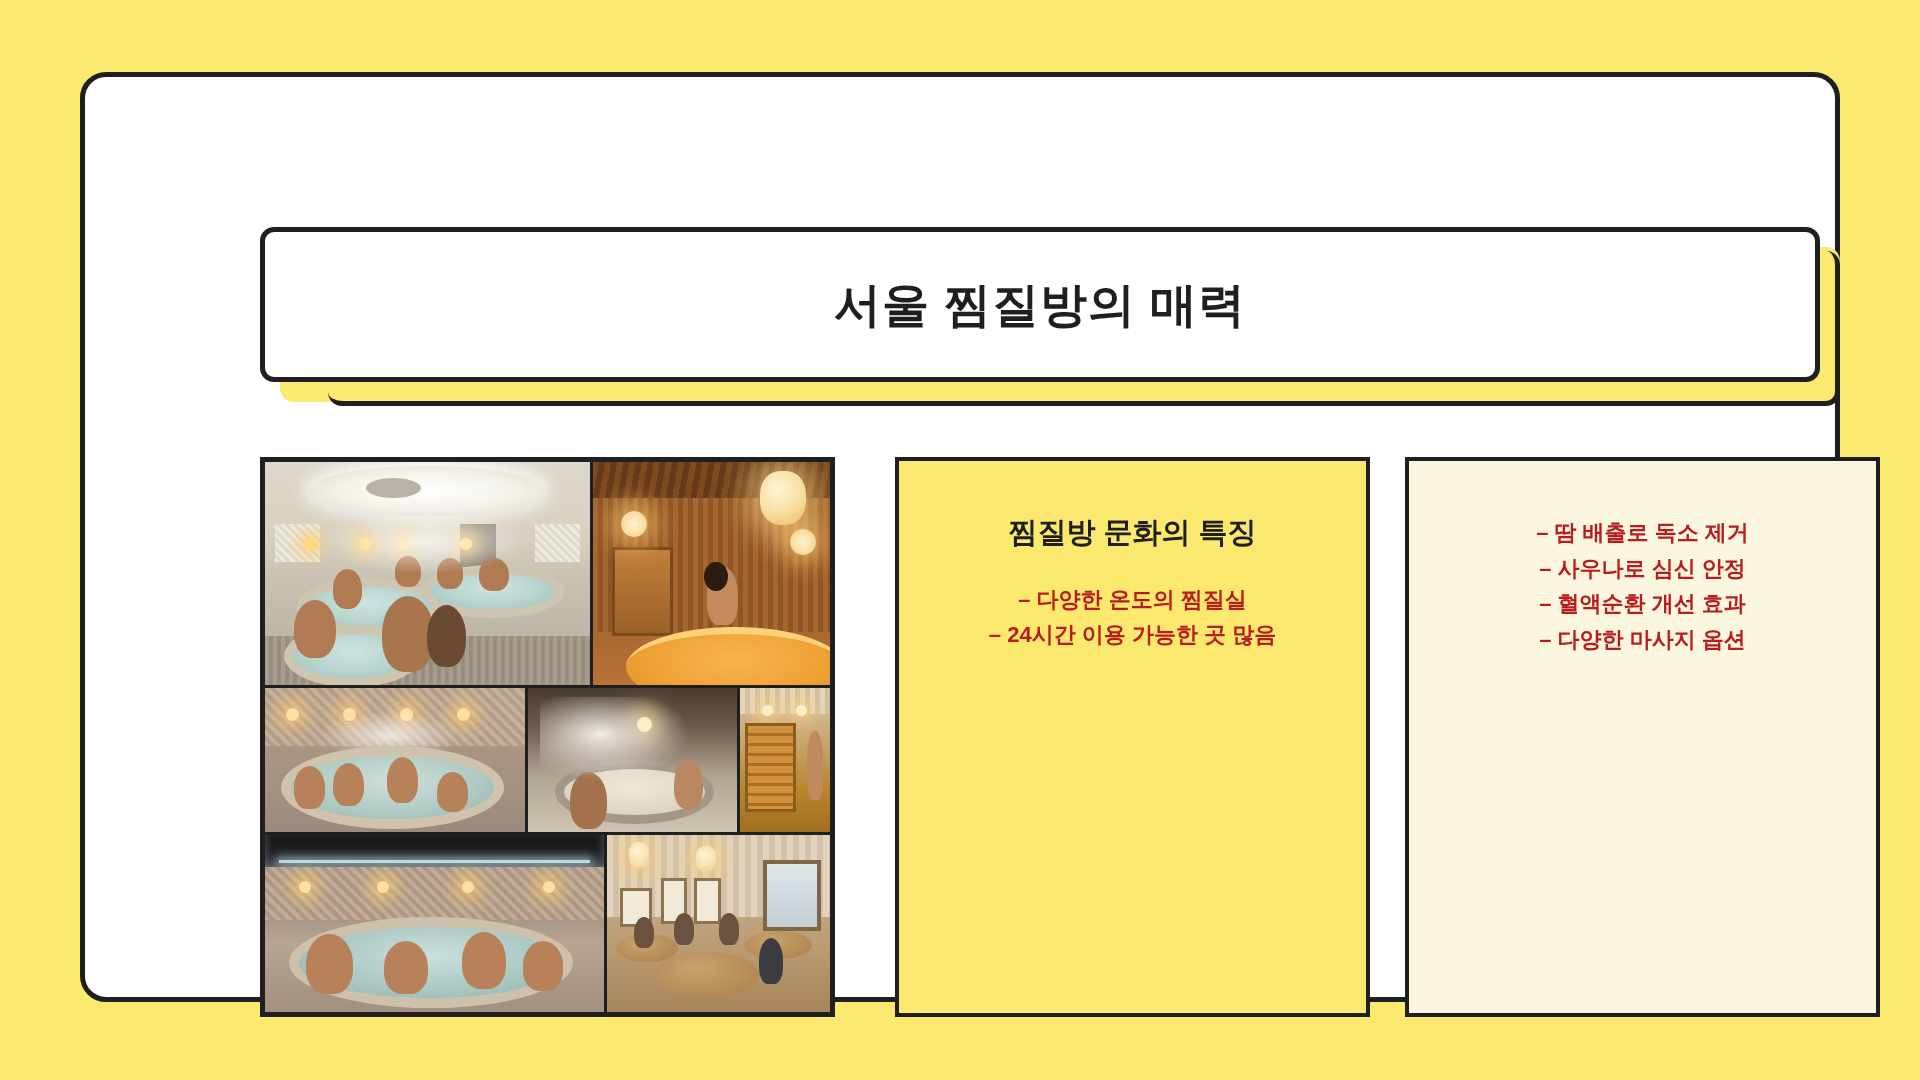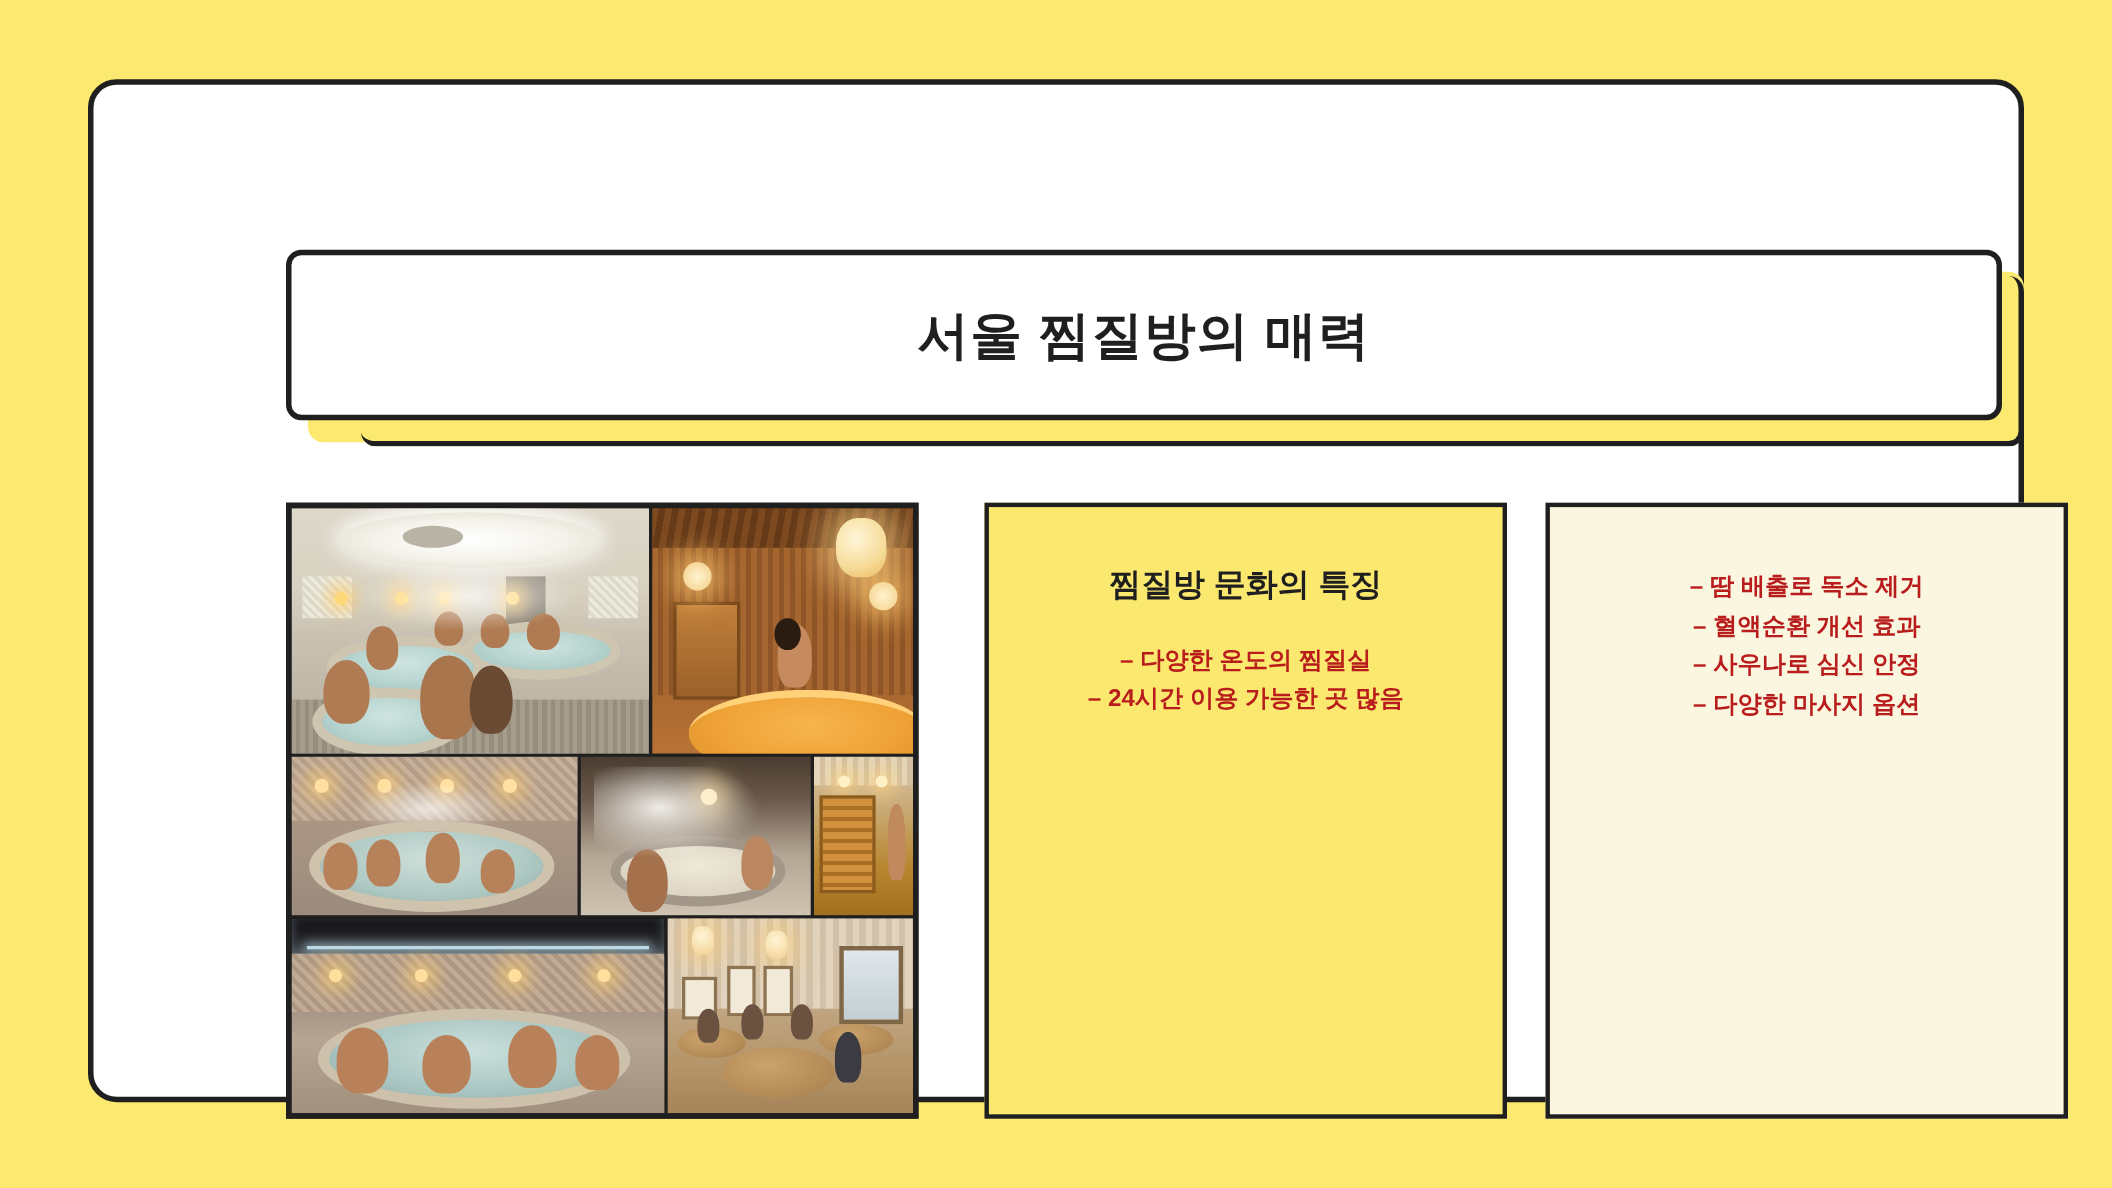--- a/index.html
+++ b/index.html
@@ -427,20 +427,20 @@
       <div class="card-heading">찜질방 문화의 특징</div>
       <ul class="card-list">
         <li>– 다양한 온도의 찜질실</li>
         <li>– 24시간 이용 가능한 곳 많음</li>
       </ul>
     </div>
 
     <div class="info-card card-cream">
       <ul class="card-list">
         <li>– 땀 배출로 독소 제거</li>
+        <li>– 사우나로 심신 안정</li>
         <li>– 혈액순환 개선 효과</li>
-        <li>– 사우나로 심신 안정</li>
         <li>– 다양한 마사지 옵션</li>
       </ul>
     </div>
 
   </div>
 </div>
 
 </body></html>

